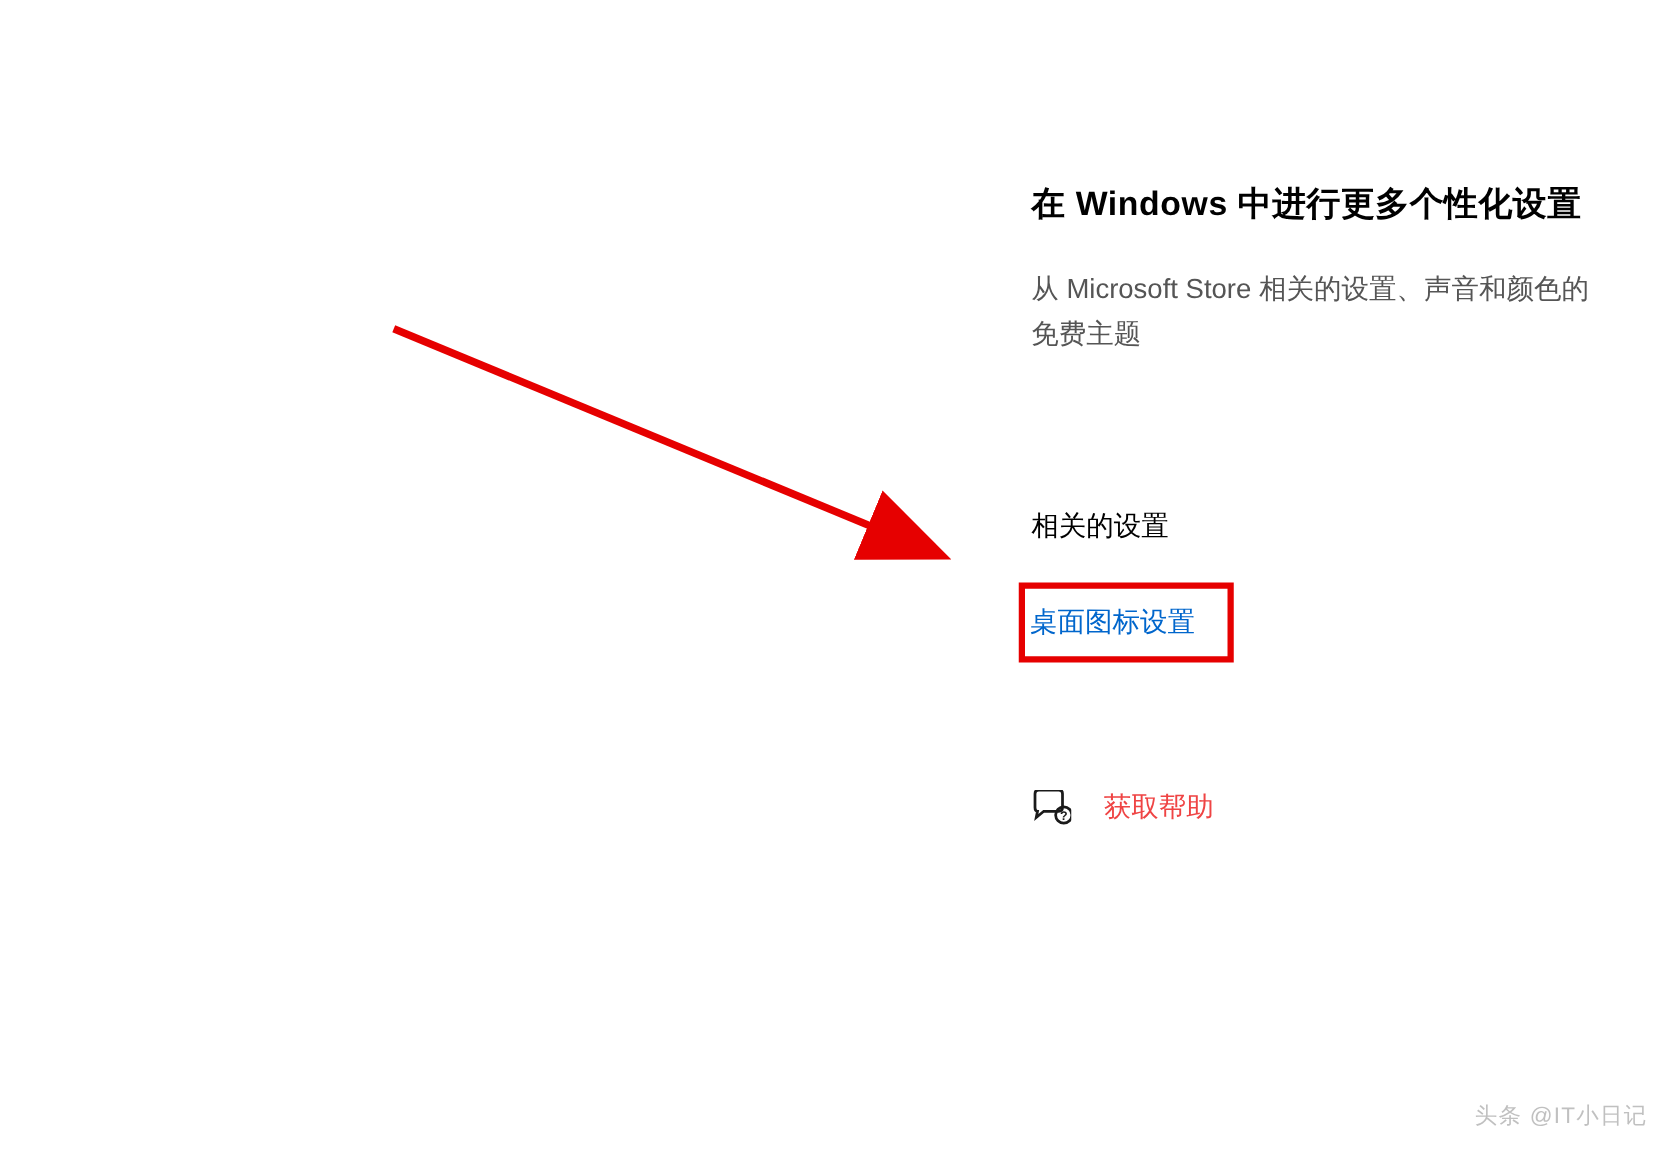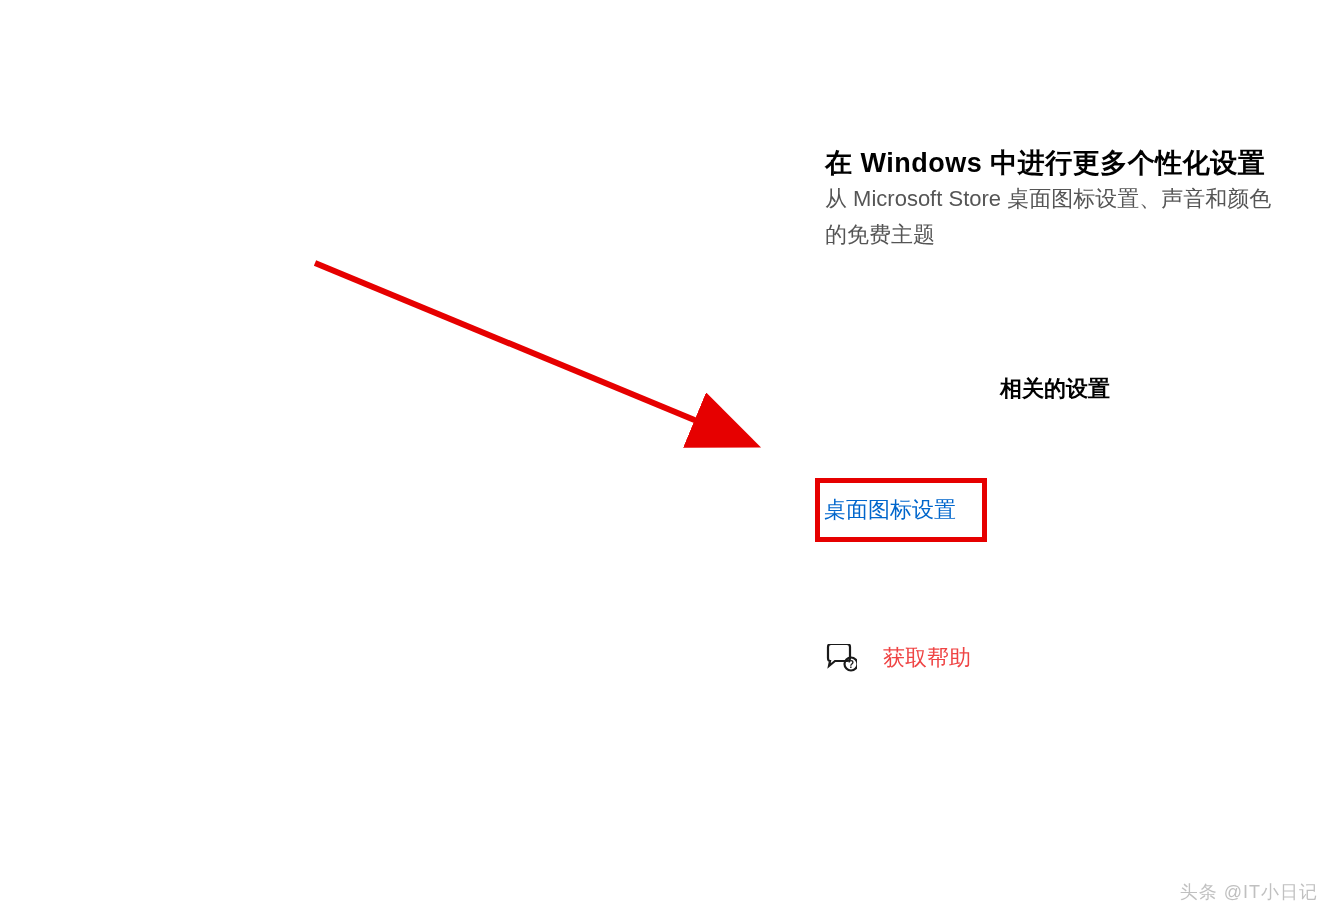--- a/index.html
+++ b/index.html
@@ -18,52 +18,51 @@
     .content-panel {
       position: absolute;
       left: 825px;
       top: 145px;
       width: 460px;
     }
     .section-title {
       font-size: 27px;
       font-weight: 600;
       color: #000000;
+      margin-bottom: 32px;
       letter-spacing: 0.5px;
     }
     .section-description {
       font-size: 22px;
       color: #555555;
       line-height: 1.65;
       margin-bottom: 120px;
     }
     .subsection-title {
       font-size: 22px;
-      font-weight: 700;
+      font-weight: 400;
       color: #000000;
       margin-bottom: 30px;
-      text-align: center;
     }
     .link-item {
       font-size: 22px;
       color: #0066cc;
       cursor: pointer;
       display: inline-block;
       margin-bottom: 46px;
     }
     .link-wrap {
       line-height: 1;
     }
     .highlight-box {
       display: inline-block;
       border: 5px solid #e60000;
       padding: 16px 26px 16px 4px;
       margin-left: -10px;
       margin-bottom: 30px;
-      margin-top: 44px;
     }
     .highlight-box .link-item {
       margin-bottom: 0;
     }
     .help-section {
       margin-top: 70px;
     }
     .help-row {
       display: flex;
       align-items: center;
@@ -100,21 +99,21 @@
       letter-spacing: 1px;
     }
   </style>
 </head>
 <body>
 
 <div class="content-panel">
 
   <div class="section-title">在 Windows 中进行更多个性化设置</div>
 
-  <div class="section-description">从 Microsoft Store 桌面图标设置、声音和颜色的免费主题</div>
+  <div class="section-description">从 Microsoft Store 相关的设置、声音和颜色的免费主题</div>
 
   <div class="subsection-title">相关的设置</div>
 
   <div class="link-wrap">
     <span class="highlight-box">
       <span class="link-item">桌面图标设置</span>
     </span>
   </div>
 
 

